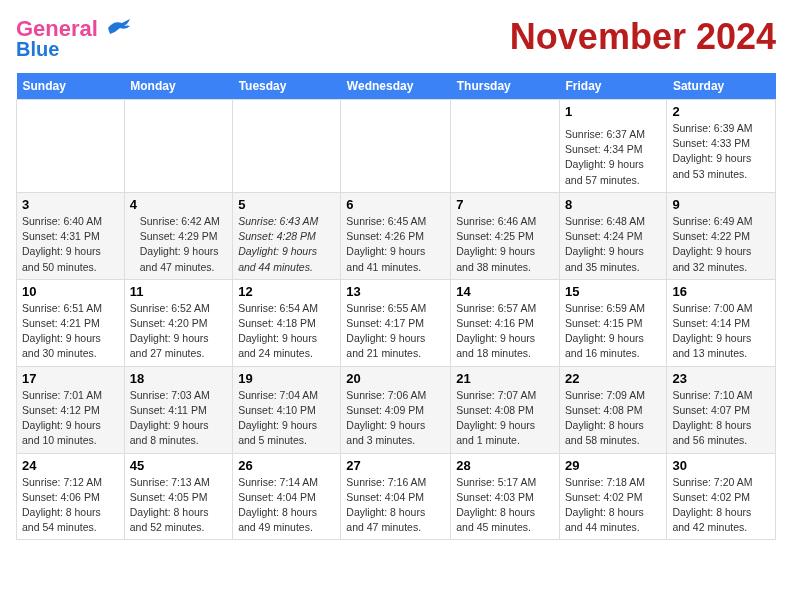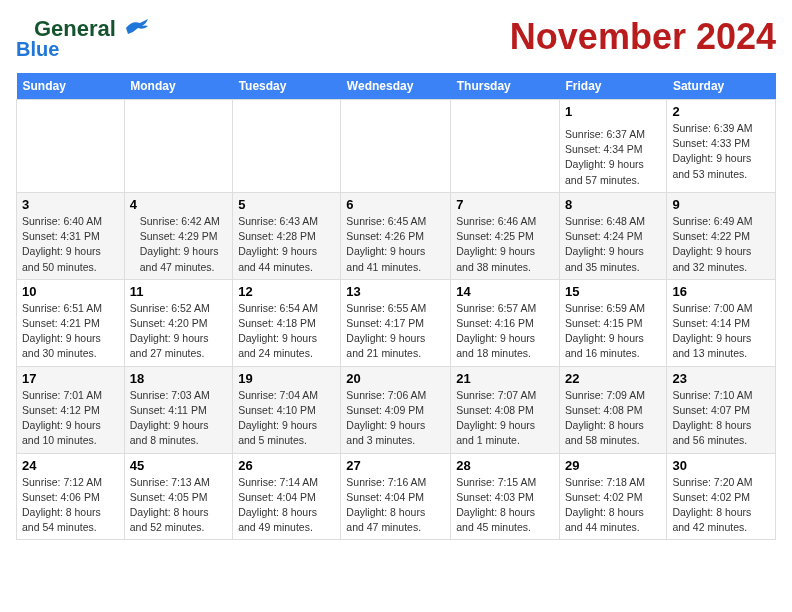--- a/index.html
+++ b/index.html
@@ -74,21 +74,21 @@
     .row-odd td.empty { background: #fff; }
   </style>
 </head>
 <body>
 
 <div class="header-area">
   <div class="logo">
     <div class="logo-row">
       <div>
         <div style="display:flex;align-items:center;">
-          <span style="font-size:22px;font-weight:bold;color:#14532d;margin-left:18px;">General</span>
+          <span style="font-size:22px;font-weight:bold;color:#ec4899;">General</span>
           <svg width="32" height="22" viewBox="0 0 32 22" style="margin-left:2px;">
             <path d="M8,10 Q14,2 22,5 Q26,3 30,1 Q28,6 24,8 Q28,7 30,8 Q26,12 20,10 Q16,14 10,16 Z" fill="#2176d9"></path>
           </svg>
         </div>
         <span style="font-size:20px;font-weight:bold;color:#2176d9;display:block;margin-top:-4px;">Blue</span>
       </div>
     </div>
   </div>
   <div class="title-area">
     <div class="month-title">November 2024</div>
@@ -135,21 +135,21 @@
 Daylight: 9 hours and 50 minutes.</div>
         </td>
         <td>
           <div class="day-num">4</div>
           <div class="day-info" style="white-space: pre-line; margin-left: 10px;">Sunrise: 6:42 AM
 Sunset: 4:29 PM
 Daylight: 9 hours and 47 minutes.</div>
         </td>
         <td>
           <div class="day-num">5</div>
-          <div class="day-info" style="white-space: pre-line;">Sunrise: 6:43 AM
+          <div class="day-info" style="white-space: pre-line; font-style: italic;">Sunrise: 6:43 AM
 Sunset: 4:28 PM
 Daylight: 9 hours and 44 minutes.</div>
         </td>
         <td>
           <div class="day-num">6</div>
           <div class="day-info" style="white-space: pre-line;">Sunrise: 6:45 AM
 Sunset: 4:26 PM
 Daylight: 9 hours and 41 minutes.</div>
         </td>
         <td>
@@ -279,21 +279,21 @@
 Daylight: 8 hours and 49 minutes.</div>
         </td>
         <td>
           <div class="day-num">27</div>
           <div class="day-info" style="white-space: pre-line;">Sunrise: 7:16 AM
 Sunset: 4:04 PM
 Daylight: 8 hours and 47 minutes.</div>
         </td>
         <td>
           <div class="day-num">28</div>
-          <div class="day-info" style="white-space: pre-line;">Sunrise: 7:15 AM
+          <div class="day-info" style="white-space: pre-line;">Sunrise: 5:17 AM
 Sunset: 4:03 PM
 Daylight: 8 hours and 45 minutes.</div>
         </td>
         <td>
           <div class="day-num">29</div>
           <div class="day-info" style="white-space: pre-line;">Sunrise: 7:18 AM
 Sunset: 4:02 PM
 Daylight: 8 hours and 44 minutes.</div>
         </td>
         <td>

